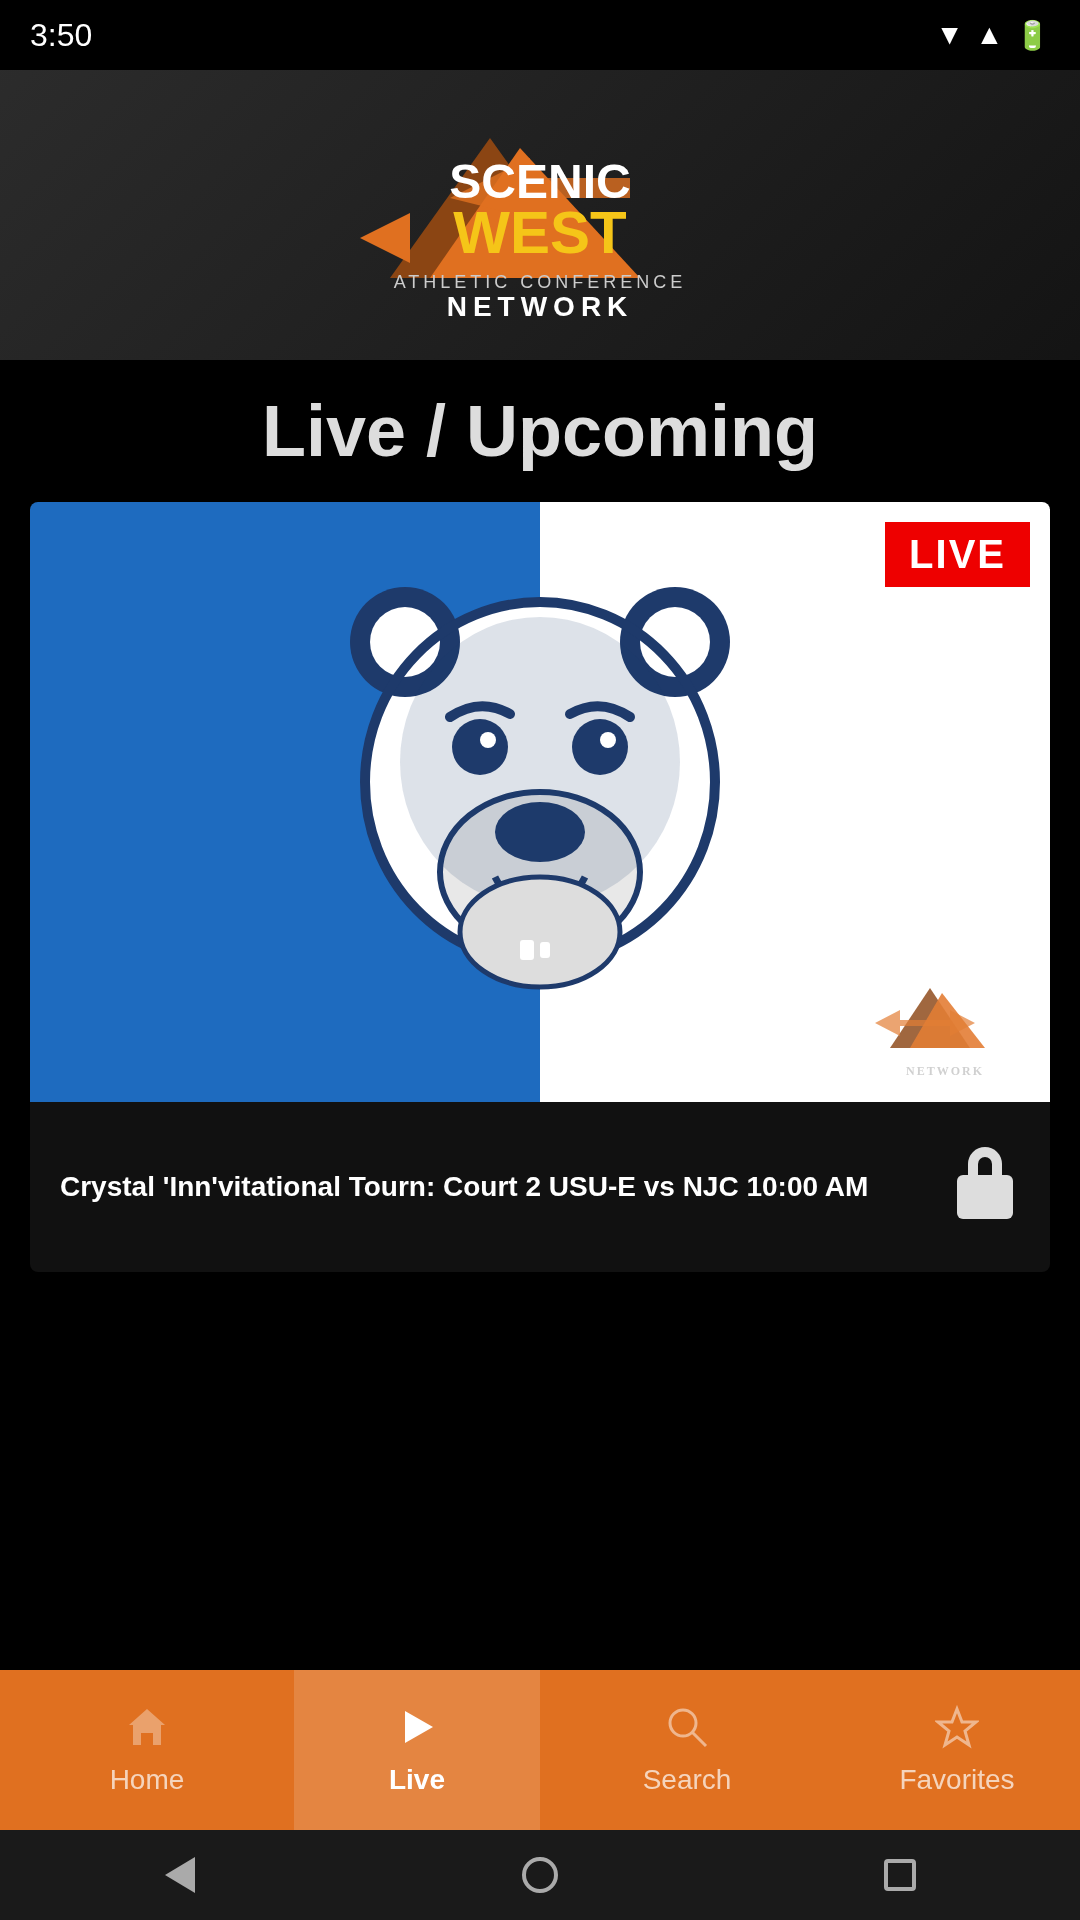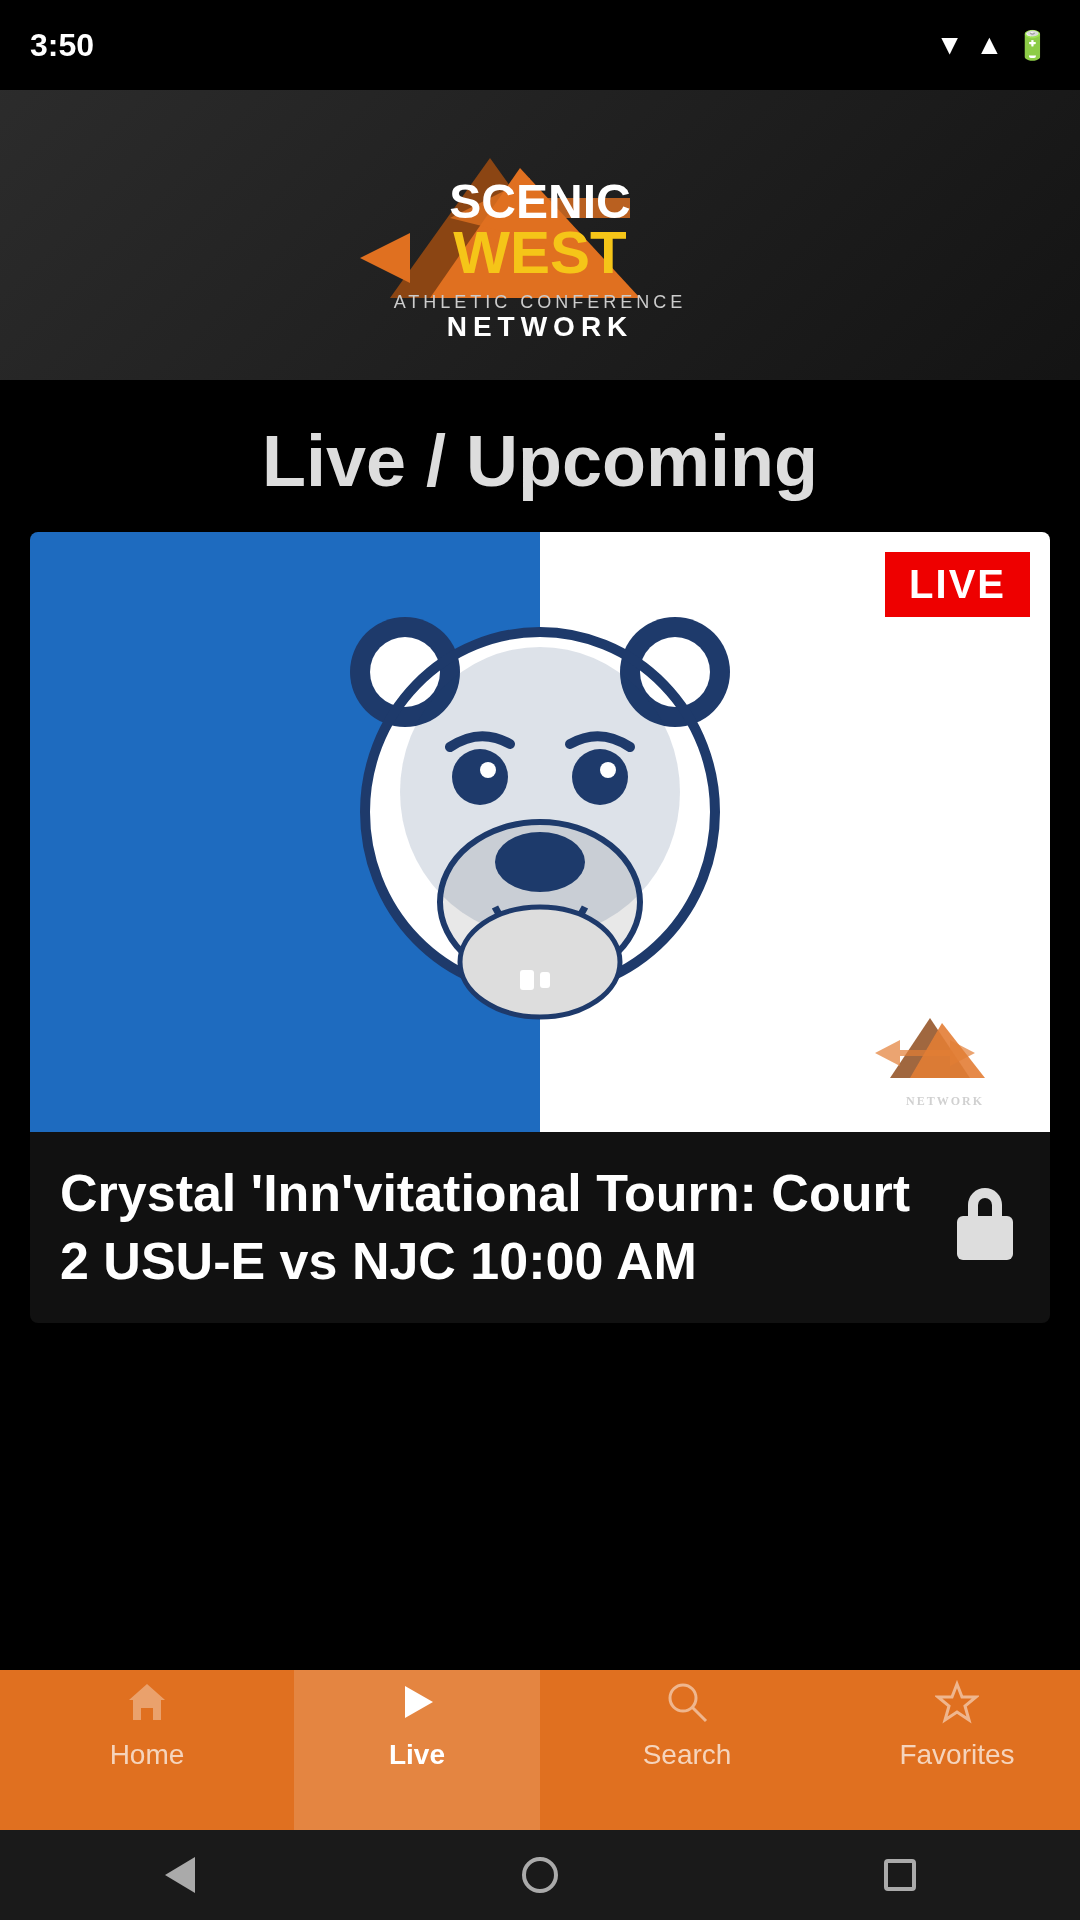--- a/index.html
+++ b/index.html
@@ -16,23 +16,23 @@
     }
 
     
     #status-bar {
       background: #000;
       color: #fff;
       display: flex;
       justify-content: space-between;
       align-items: center;
       padding: 12px 30px;
-      height: 90px;
+      height: 70px;
       font-size: 32px;
-      font-weight: bold;
+      font-weight: normal;
     }
     .status-icons {
       display: flex;
       align-items: center;
       gap: 12px;
     }
     .wifi-icon { font-size: 28px; }
     .signal-icon { font-size: 28px; }
     .battery-icon { font-size: 28px; }
 
@@ -57,21 +57,21 @@
 
     
     .logo-svg-wrap {
       position: relative;
       z-index: 2;
     }
 
     
     #page-title-bar {
       background: #000;
-      padding: 40px 40px 20px;
+      padding: 30px 40px 20px;
     }
     #page-title-bar h1 {
       color: #ddd;
       font-size: 72px;
       font-weight: bold;
       text-align: center;
     }
 
     
     #live-card {
@@ -118,21 +118,21 @@
     .card-info-bar {
       background: #111;
       padding: 28px 30px;
       display: flex;
       align-items: center;
       justify-content: space-between;
       min-height: 170px;
     }
     .card-title {
       color: #fff;
-      font-size: 52px;
+      font-size: 28px;
       font-weight: bold;
       flex: 1;
       line-height: 1.3;
     }
     .lock-icon {
       width: 70px;
       height: 80px;
       flex-shrink: 0;
       margin-left: 20px;
     }
@@ -165,20 +165,21 @@
       display: flex;
       align-items: stretch;
       height: 160px;
       position: relative;
     }
     .nav-item {
       flex: 1;
       display: flex;
       flex-direction: column;
       align-items: center;
+      justify-content: center;
       cursor: pointer;
       gap: 8px;
       padding: 10px 0;
       margin-left: 24px;
     }
     .nav-item.active {
       background: rgba(255,255,255,0.15);
     }
     .nav-icon {
       font-size: 44px;

